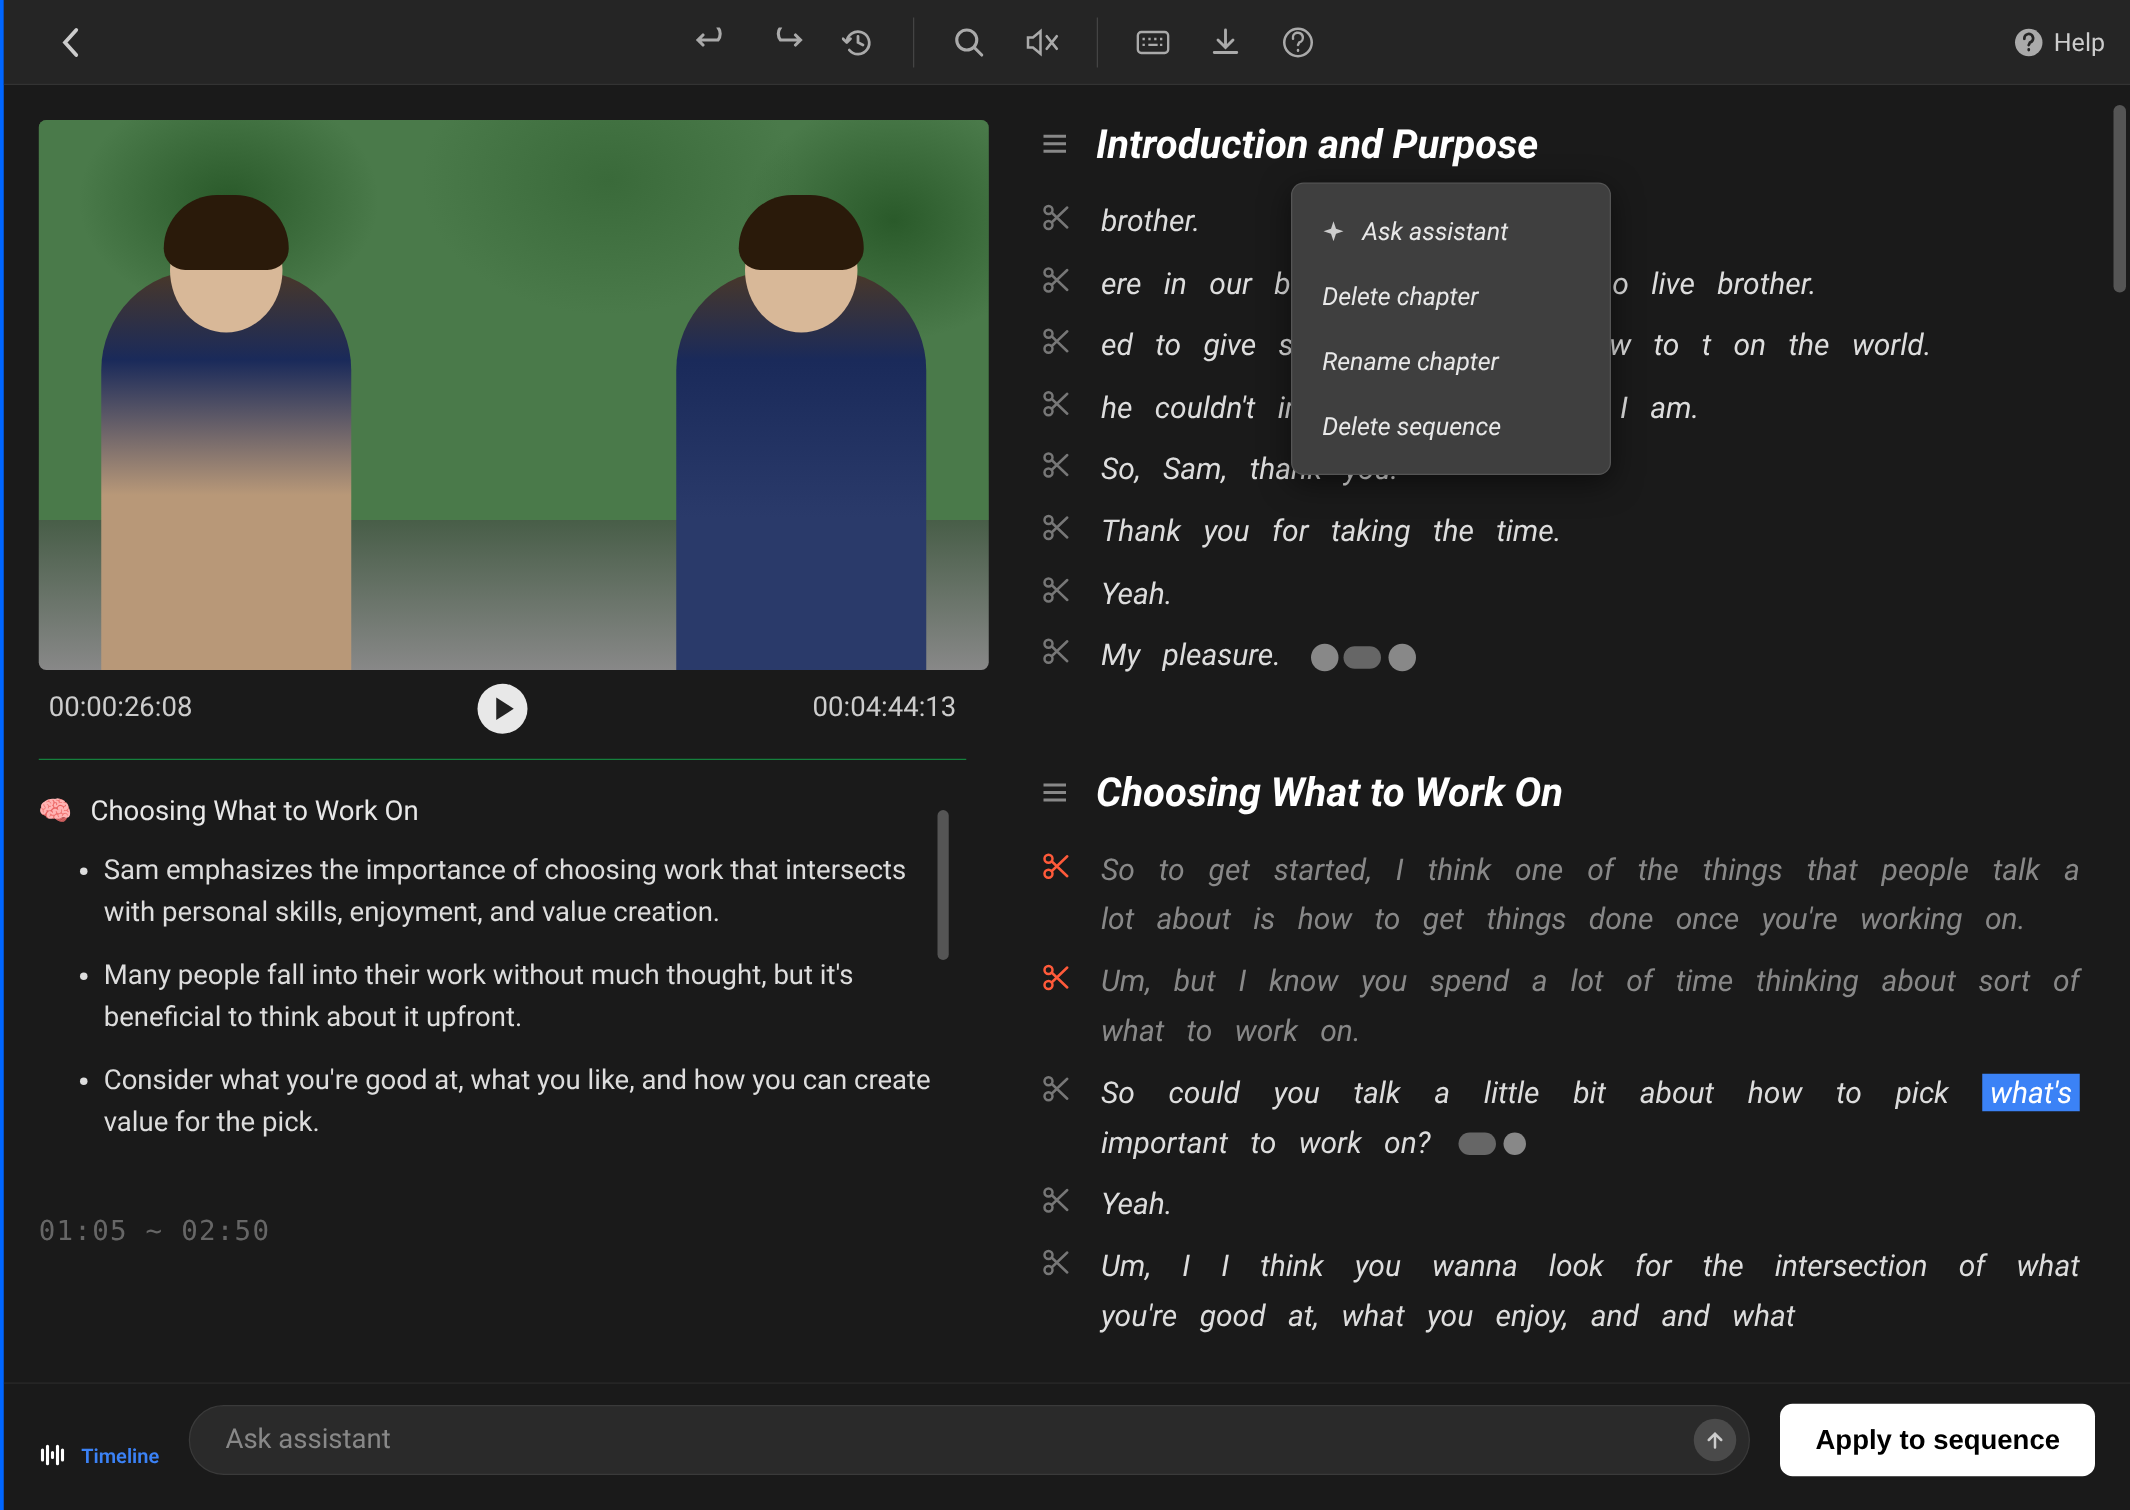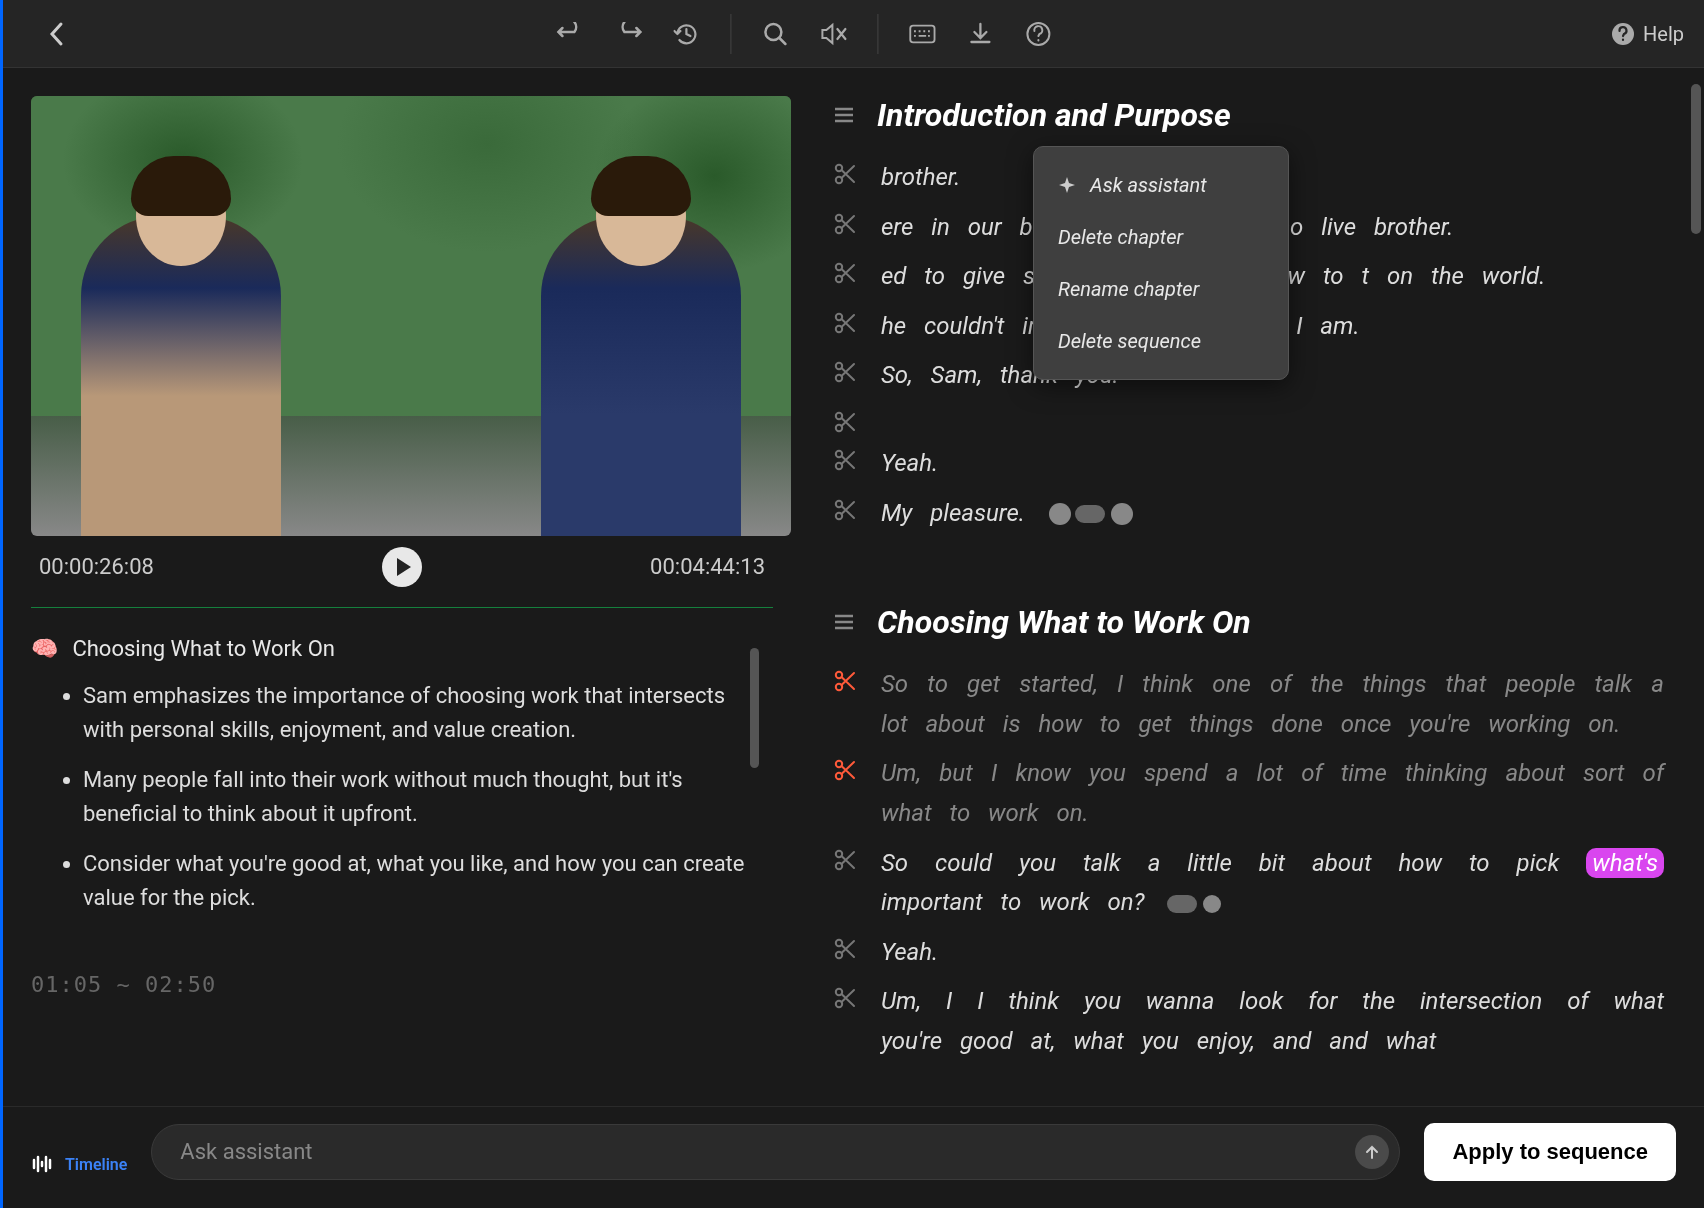--- a/index.html
+++ b/index.html
@@ -132,21 +132,21 @@
   margin-bottom: 10px;
 }
 .cut-icon { color: #777; flex-shrink: 0; width: 24px; margin-top: 4px;}
 .cut-icon.active { color: #ff5a3a; }
 .line-text {
   font-size: 24px; line-height: 1.65; color: #ddd;
   word-spacing: 12px;
   text-align: justify;
 }
 .line-text.dimmed { color: #888; }
-.highlight-word { background: #d946ef; color: #fff; padding: 1px 6px; border-radius: 10px;}
+.highlight-word { background: #3b82f6; color: #fff; padding: 1px 6px; border-radius: 0;}
 .dot { display: inline-block; width: 22px; height: 22px; border-radius: 11px; background: #888; vertical-align: middle; margin-left: 6px;}
 .dot.sm { width: 18px; height: 18px;}
 .pill { display: inline-block; width: 30px; height: 18px; border-radius: 10px; background: #666; vertical-align: middle; margin-left: 4px;}
 .context-menu {
   position: absolute;
   top: 50px;
   left: 200px;
   width: 256px;
   background: #3f3f3f;
   border: 1px solid #555;
@@ -388,20 +388,21 @@
             <div class="line-text">So, Sam, thank you.</div>
           </div>
           <div class="transcript-line">
             <span class="cut-icon">
               <svg width="24" height="24" viewBox="0 0 24 24">
                 <circle cx="6" cy="6" r="3.2" stroke="currentColor" stroke-width="2" fill="none"></circle>
                 <circle cx="6" cy="18" r="3.2" stroke="currentColor" stroke-width="2" fill="none"></circle>
                 <path d="M8.5 8 L21 20 M8.5 16 L21 4" stroke="currentColor" stroke-width="2" stroke-linecap="round"></path>
               </svg>
             </span>
+            <div class="line-text">Thank you for taking the time.</div>
           </div>
           <div class="transcript-line">
             <span class="cut-icon">
               <svg width="24" height="24" viewBox="0 0 24 24">
                 <circle cx="6" cy="6" r="3.2" stroke="currentColor" stroke-width="2" fill="none"></circle>
                 <circle cx="6" cy="18" r="3.2" stroke="currentColor" stroke-width="2" fill="none"></circle>
                 <path d="M8.5 8 L21 20 M8.5 16 L21 4" stroke="currentColor" stroke-width="2" stroke-linecap="round"></path>
               </svg>
             </span>
             <div class="line-text">Yeah.</div>

